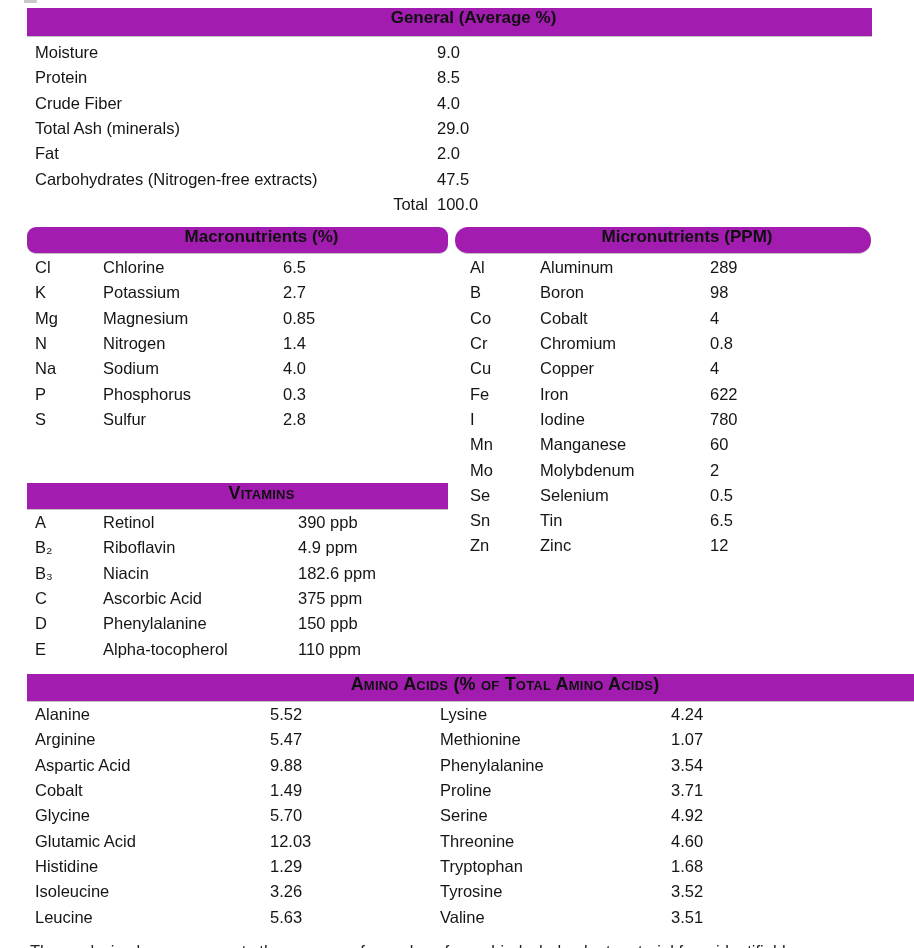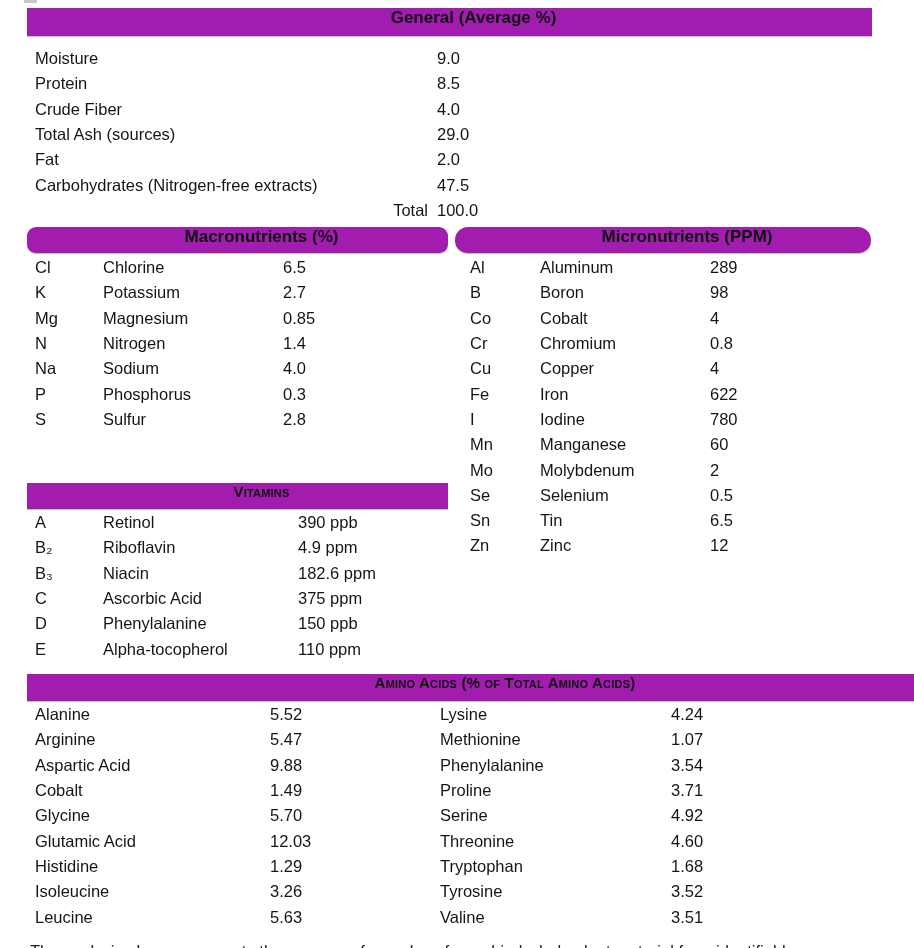--- a/index.html
+++ b/index.html
@@ -10,32 +10,32 @@
   }
   .page{position:relative;width:914px;height:948px;background:#fff;}
 
   .remnant{position:absolute;left:24px;top:0;width:13px;height:3px;background:#c9c9c9;}
 
   .bar{
     position:absolute;background:#a21caf;border-bottom:1px solid #c2c2c2;
     text-align:center;font-weight:bold;font-size:17px;color:#0f0f0f;
     display:flex;align-items:flex-start;justify-content:center;padding-left:48px;
   }
-  .bar.smallcaps{font-variant:small-caps;font-size:15px;letter-spacing:.2px;}
+  .bar.smallcaps{font-variant:small-caps;font-size:18px;letter-spacing:.2px;}
 
   #bar-general{left:27px;top:8px;width:797px;height:28px;}
   #bar-macro{left:27px;top:227px;width:373px;height:26px;border-radius:9px;}
   #bar-micro{left:455px;top:227px;width:368px;height:26px;border-radius:13px;}
   #bar-vitamins{left:27px;top:483px;width:373px;height:26px;}
   #bar-amino{left:27px;top:674px;width:860px;height:27px;}
 
   .rows{position:absolute;}
   .row{display:grid;height:25.3px;align-items:center;}
 
-  #general-rows{left:35px;top:40px;width:789px;margin-top:6px;}
+  #general-rows{left:35px;top:40px;width:789px;}
   #general-rows .row{grid-template-columns:402px 1fr;}
   #general-rows .total-label{text-align:right;padding-right:9px;}
 
   #macro-rows{left:35px;top:255px;width:365px;}
   #macro-rows .row{grid-template-columns:68px 180px 1fr;}
 
   #micro-rows{left:470px;top:255px;width:353px;}
   #micro-rows .row{grid-template-columns:70px 170px 1fr;}
 
   #vit-rows{left:35px;top:510px;width:365px;}
@@ -67,21 +67,21 @@
     </div>
     <div class="row">
       <span>Protein</span>
       <span>8.5</span>
     </div>
     <div class="row">
       <span>Crude Fiber</span>
       <span>4.0</span>
     </div>
     <div class="row">
-      <span>Total Ash (sources)</span>
+      <span>Total Ash (minerals)</span>
       <span>29.0</span>
     </div>
     <div class="row">
       <span>Fat</span>
       <span>2.0</span>
     </div>
     <div class="row">
       <span>Carbohydrates (Nitrogen-free extracts)</span>
       <span>47.5</span>
     </div>

